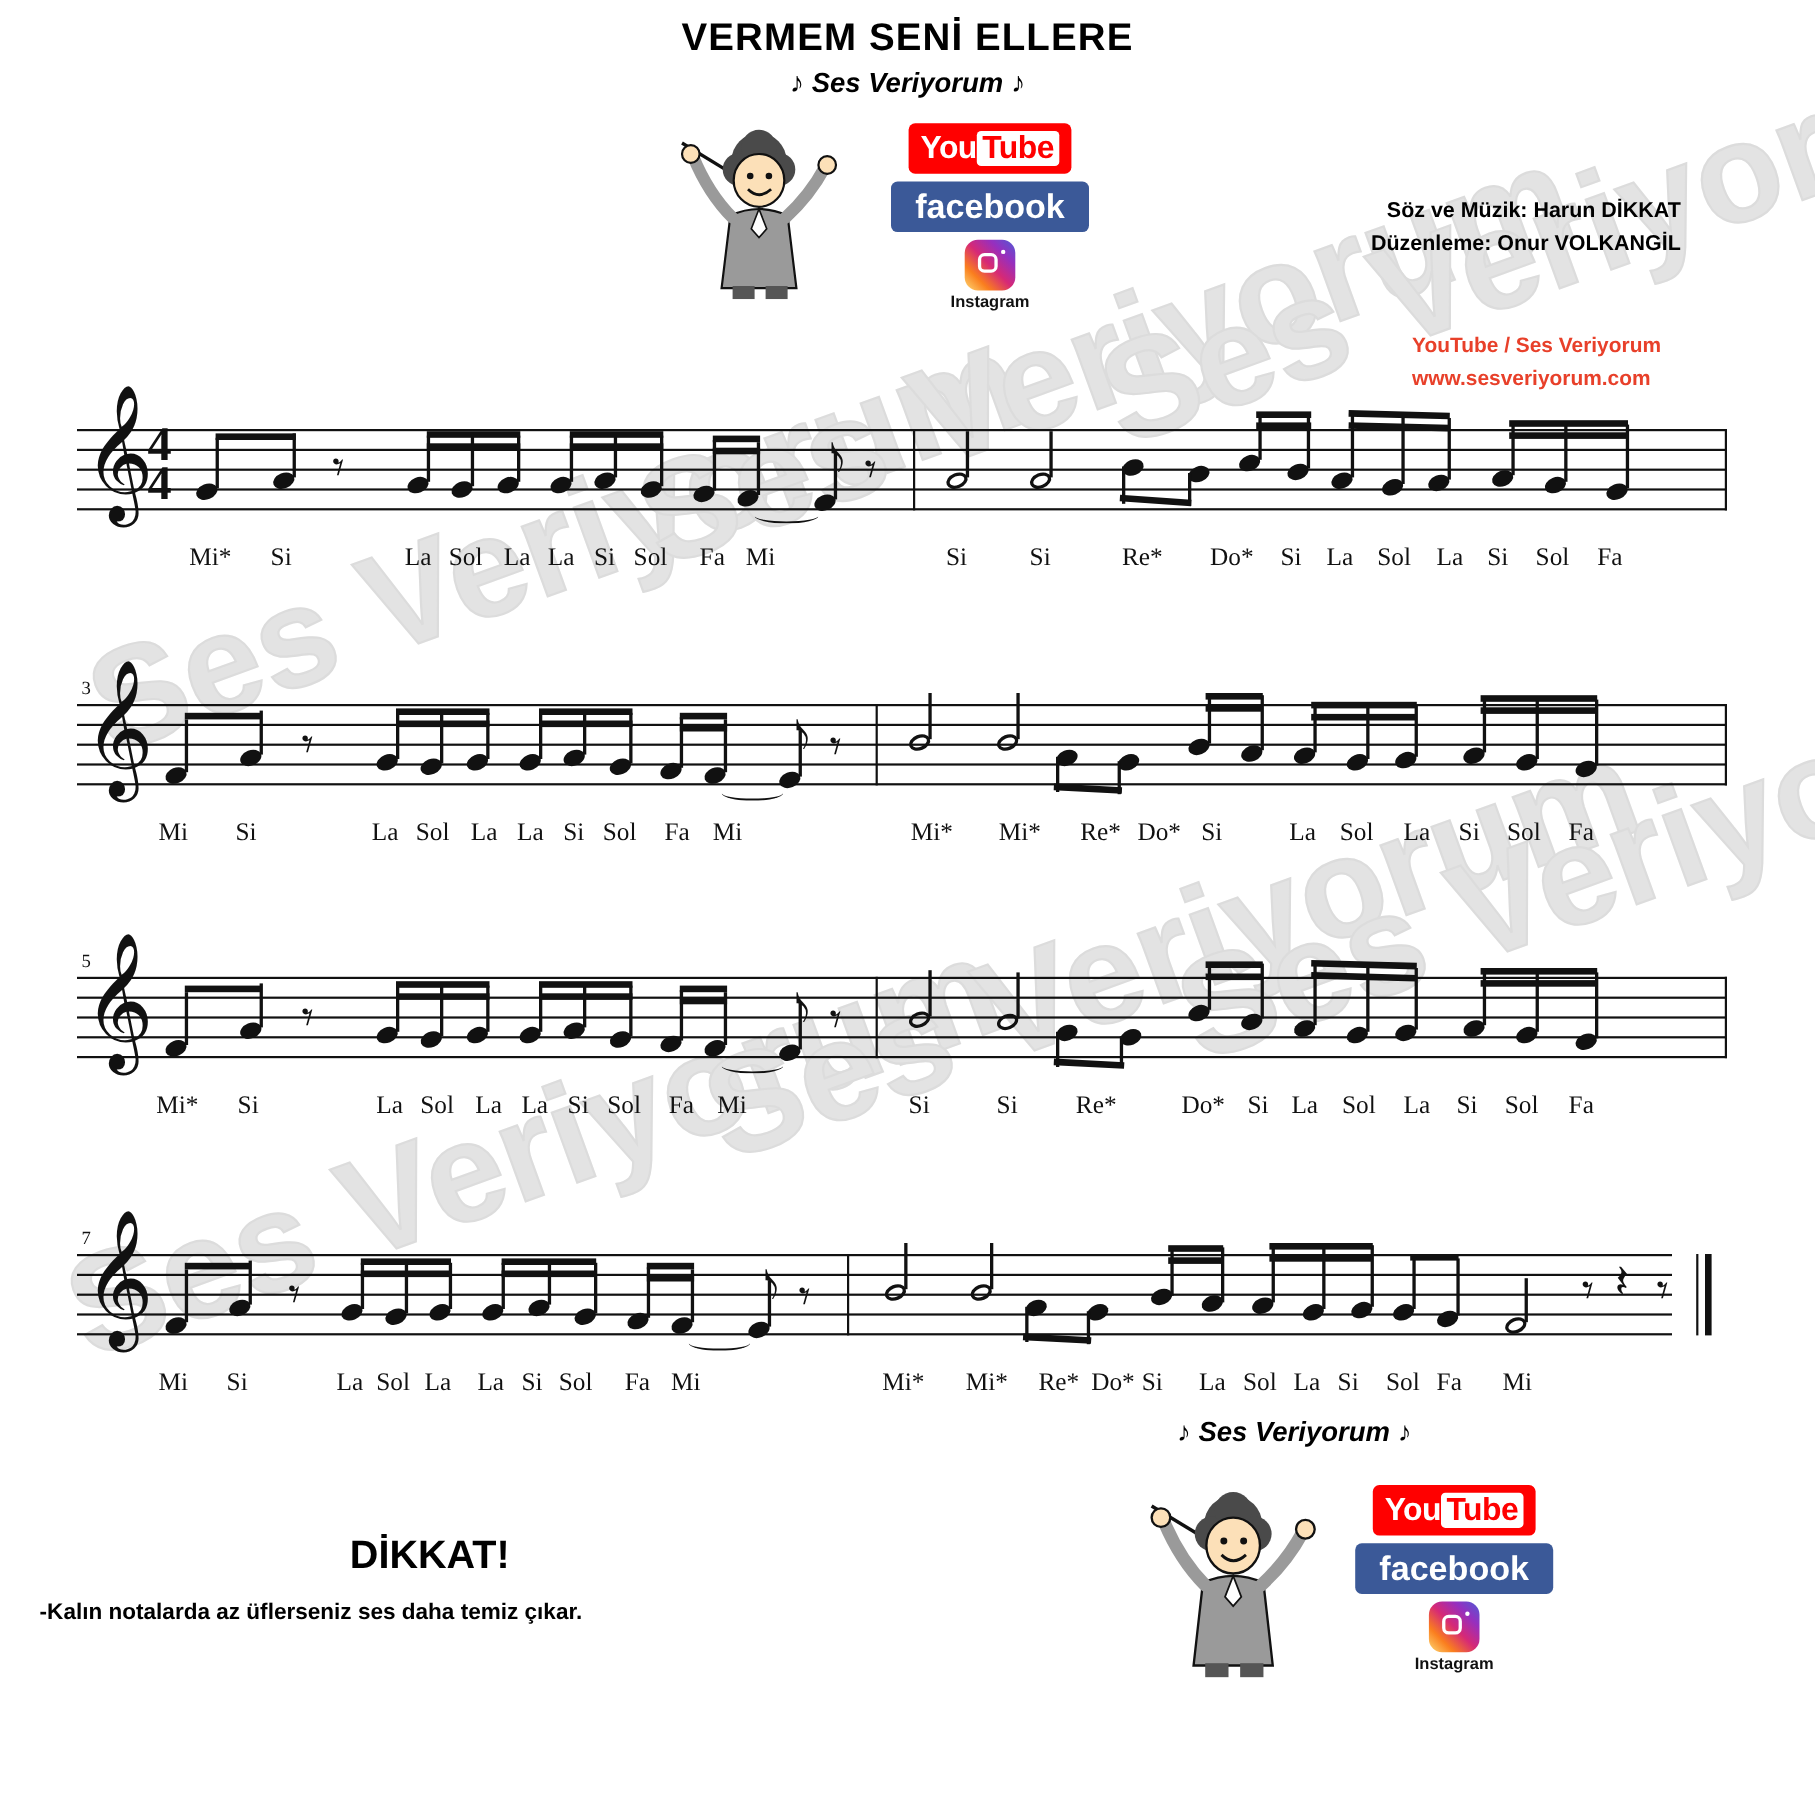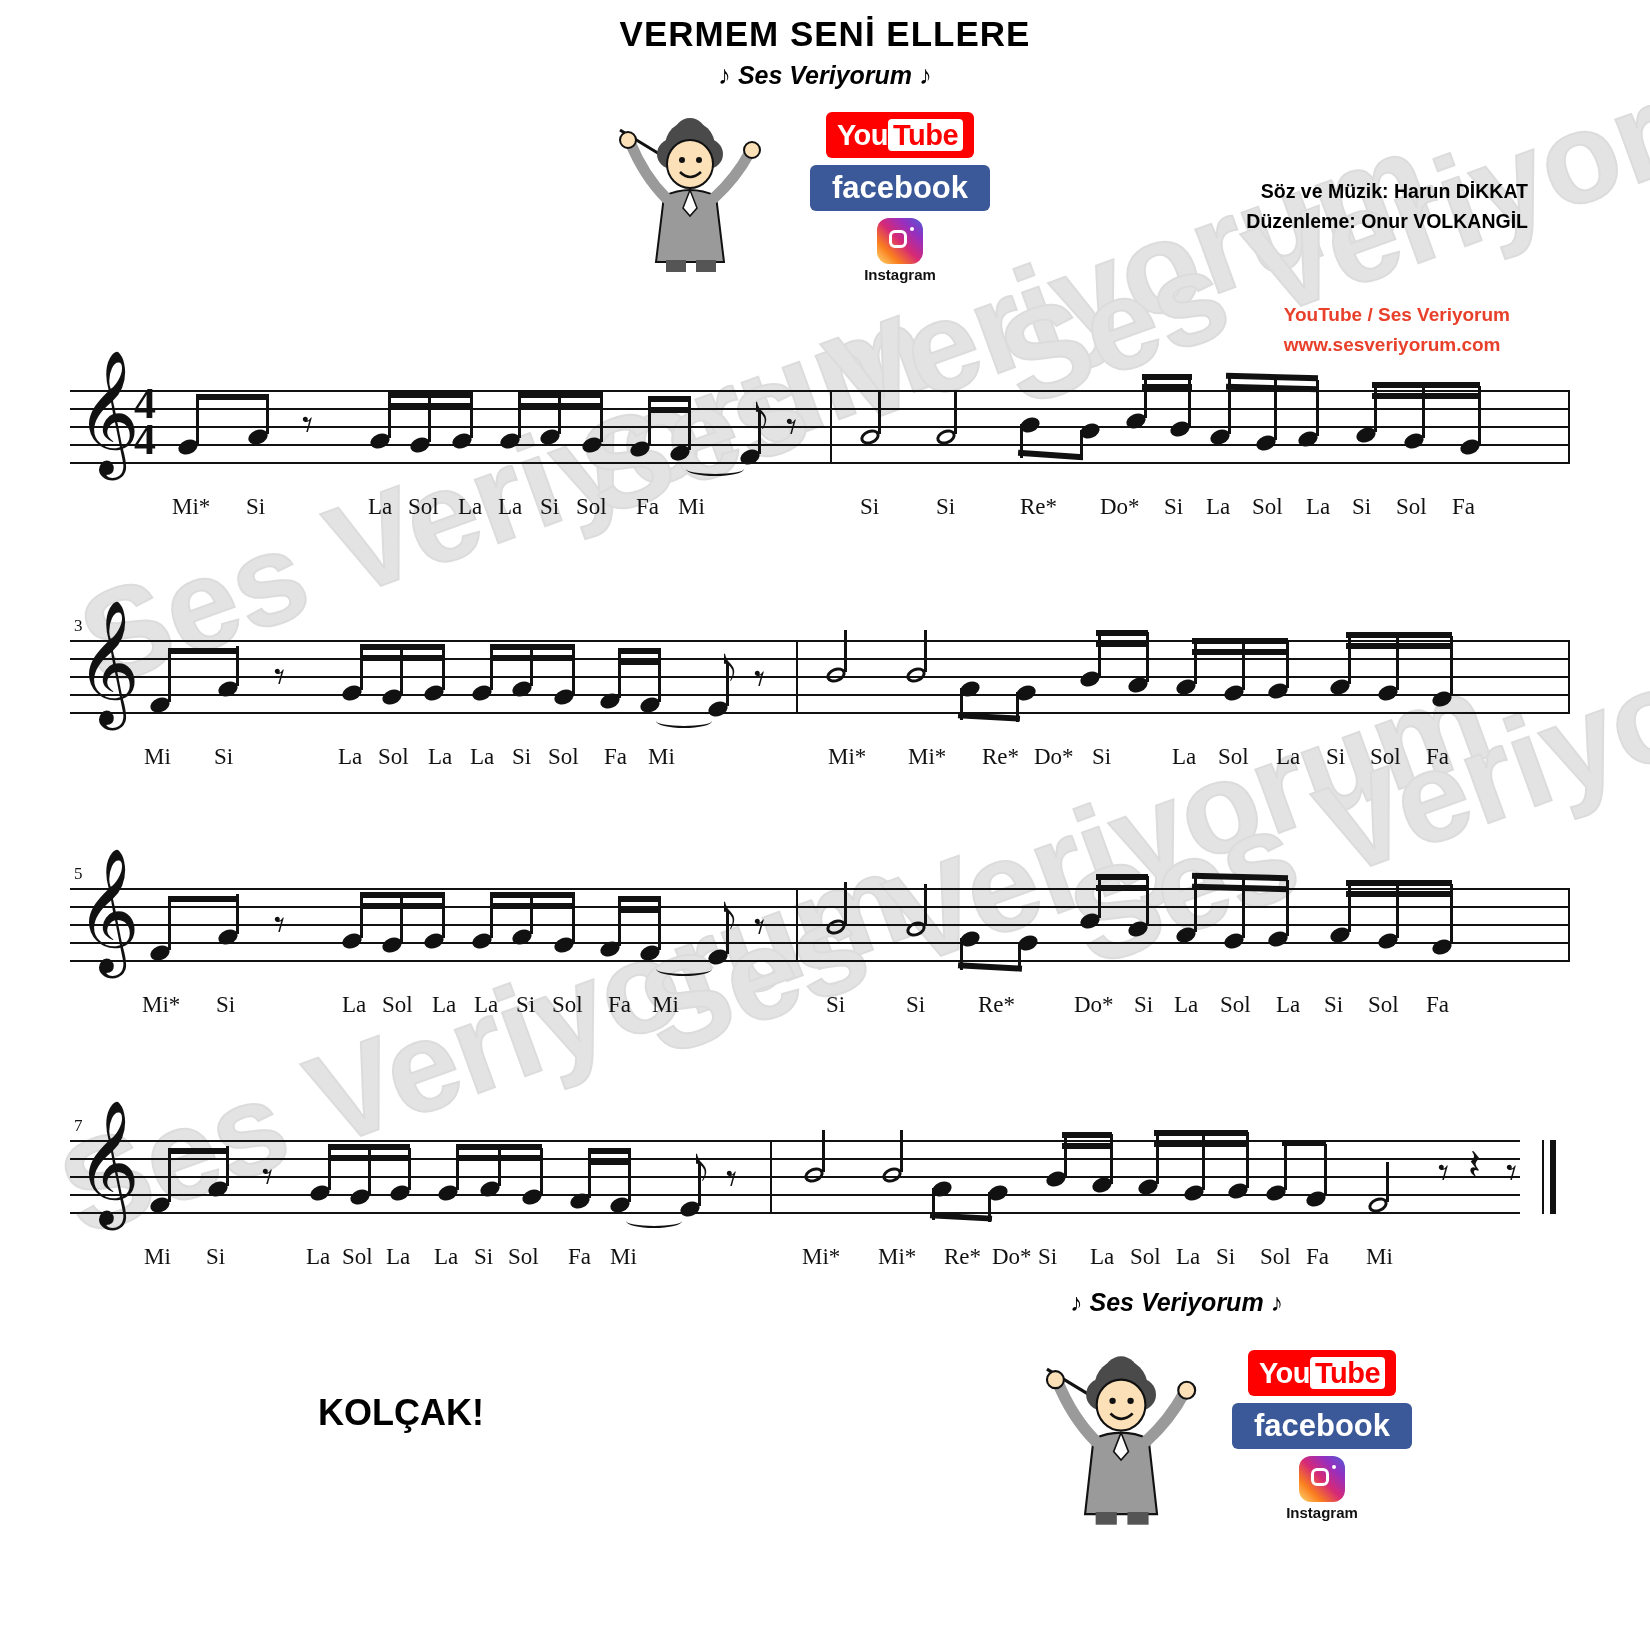--- a/index.html
+++ b/index.html
@@ -771,15 +771,16 @@
 
 <div class="socials" style="left:1232px; top:1350px;">
   <div class="badge badge-youtube">
     <span>You</span><span class="yt-tube">Tube</span>
   </div>
   <div class="badge badge-facebook">facebook</div>
   <div class="badge badge-instagram"></div>
   <div class="ig-label">Instagram</div>
 </div>
 
-<div class="dikkat-title">KOLÇAK!</div>
+<div class="dikkat-title">DİKKAT!</div>
 <div class="dikkat-lines">
+  <div>-Kalın notalarda az üflerseniz ses daha temiz çıkar.</div>
 </div>
 
 </body></html>

